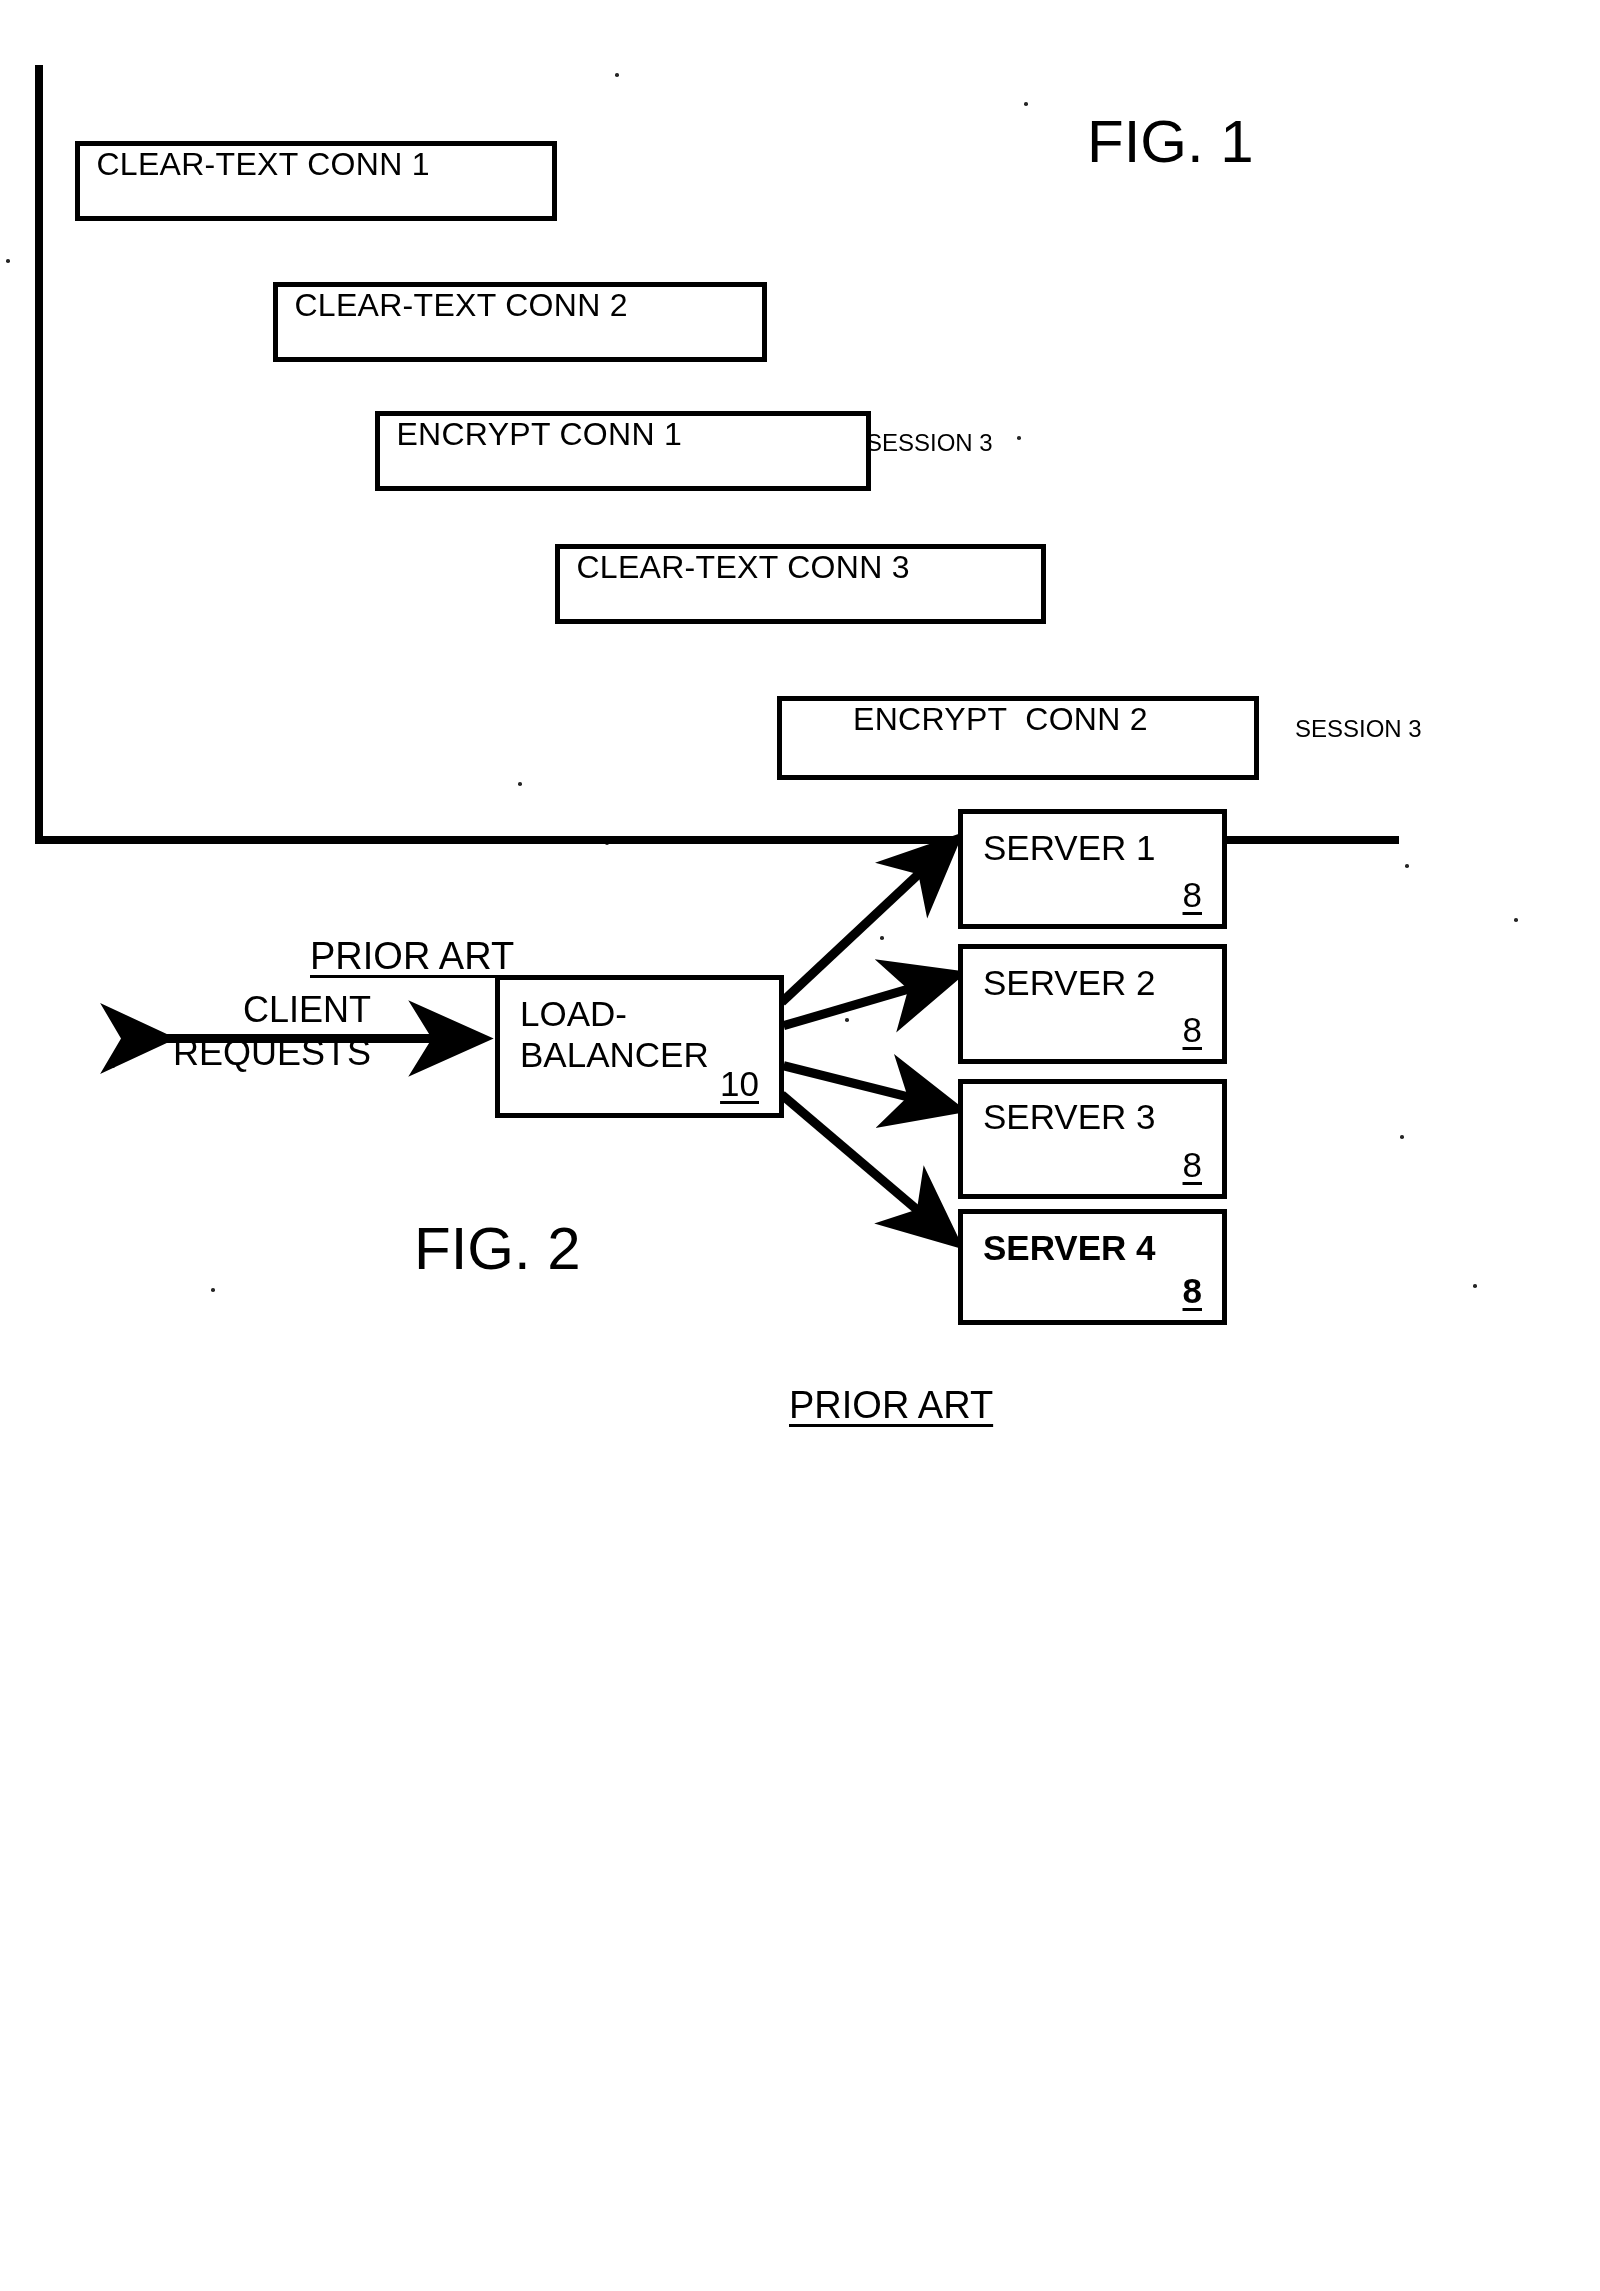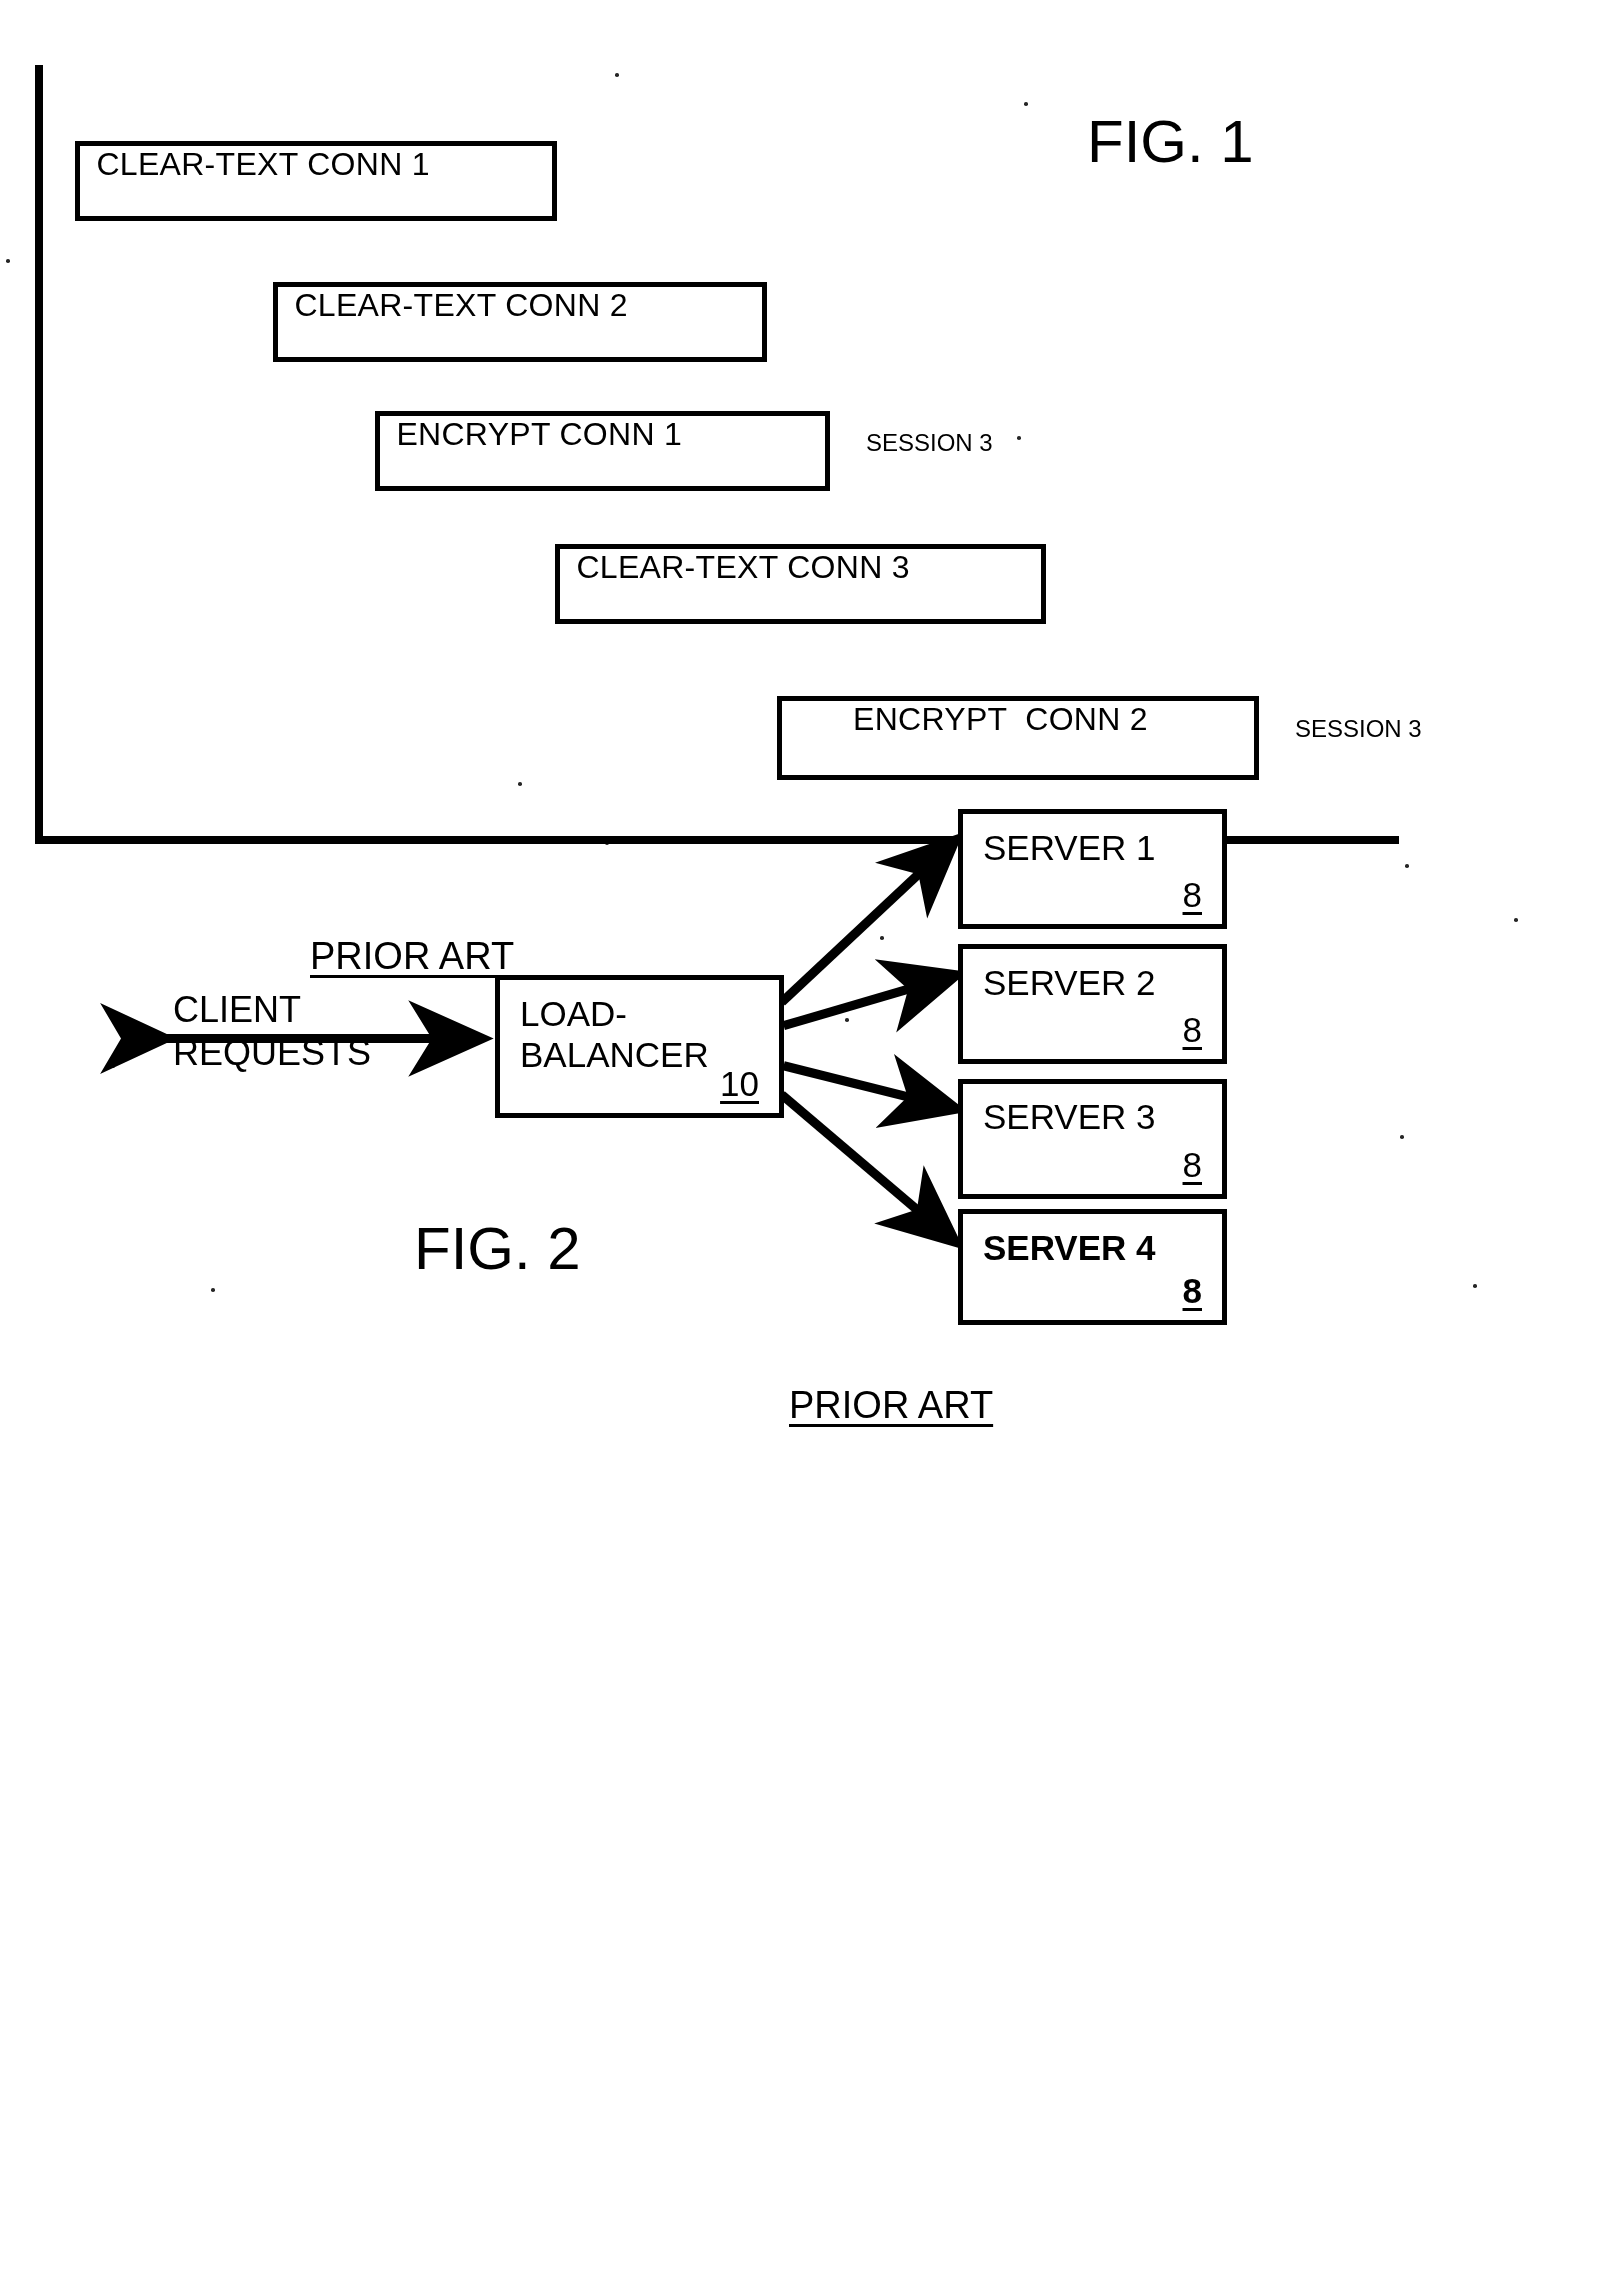--- a/index.html
+++ b/index.html
@@ -114,20 +114,21 @@
     font-size: 35px;
     text-decoration: underline;
     text-underline-offset: 4.5px;
     white-space: pre;
   }
   .plain-label {
     position: absolute;
     font-size: 36px;
     line-height: 1.2;
     white-space: pre;
+    text-align: right;
   }
   svg.overlay {
     position: absolute;
     left: 0; top: 0;
     width: 1600px;
     height: 1218px;
     overflow: visible;
     pointer-events: none;
   }
 </style>
@@ -144,21 +145,21 @@
     <div class="fig-title" style="left:1087px; top:107px;">FIG. 1</div>
 
     <div class="conn-box" style="left:75px; top:141px; width:482px; height:80px;">
       <span>CLEAR-TEXT CONN 1</span>
     </div>
 
     <div class="conn-box" style="left:273px; top:282px; width:494px; height:80px;">
       <span>CLEAR-TEXT CONN 2</span>
     </div>
 
-    <div class="conn-box" style="left:375px; top:411px; width:455px; height:80px;">
+    <div class="conn-box" style="left:375px; top:411px; width:496px; height:80px;">
       <span>ENCRYPT CONN 1</span>
     </div>
     <div class="session-label" style="left:866px; top:429px;">SESSION 3</div>
 
     <div class="conn-box" style="left:555px; top:544px; width:491px; height:80px;">
       <span>CLEAR-TEXT CONN 3</span>
     </div>
 
     <div class="conn-box" style="left:777px; top:696px; width:482px; height:84px; padding-left:71px;">
       <span>ENCRYPT  CONN 2</span>

